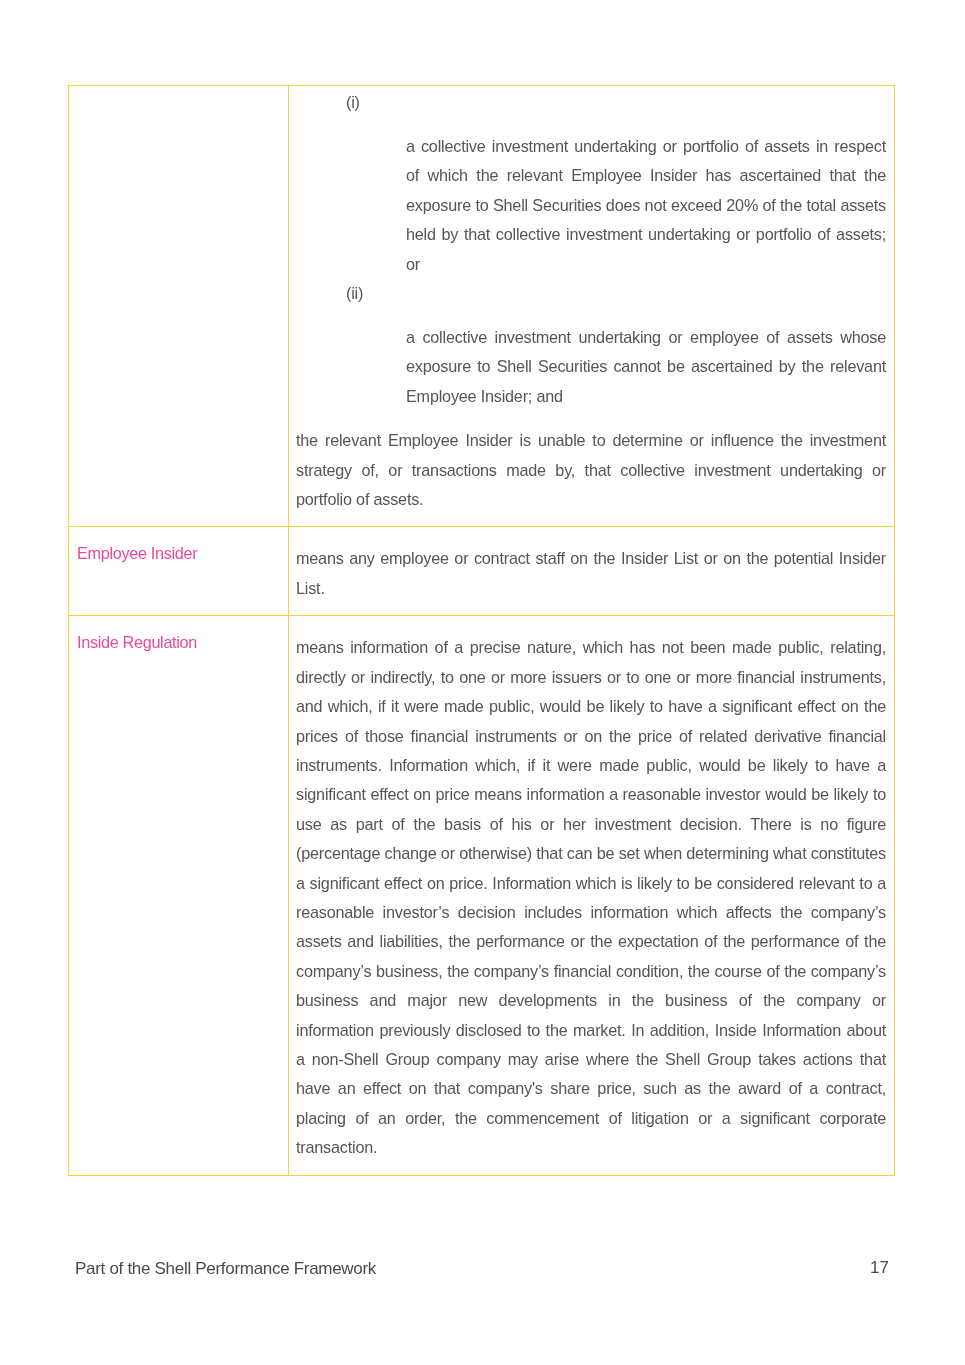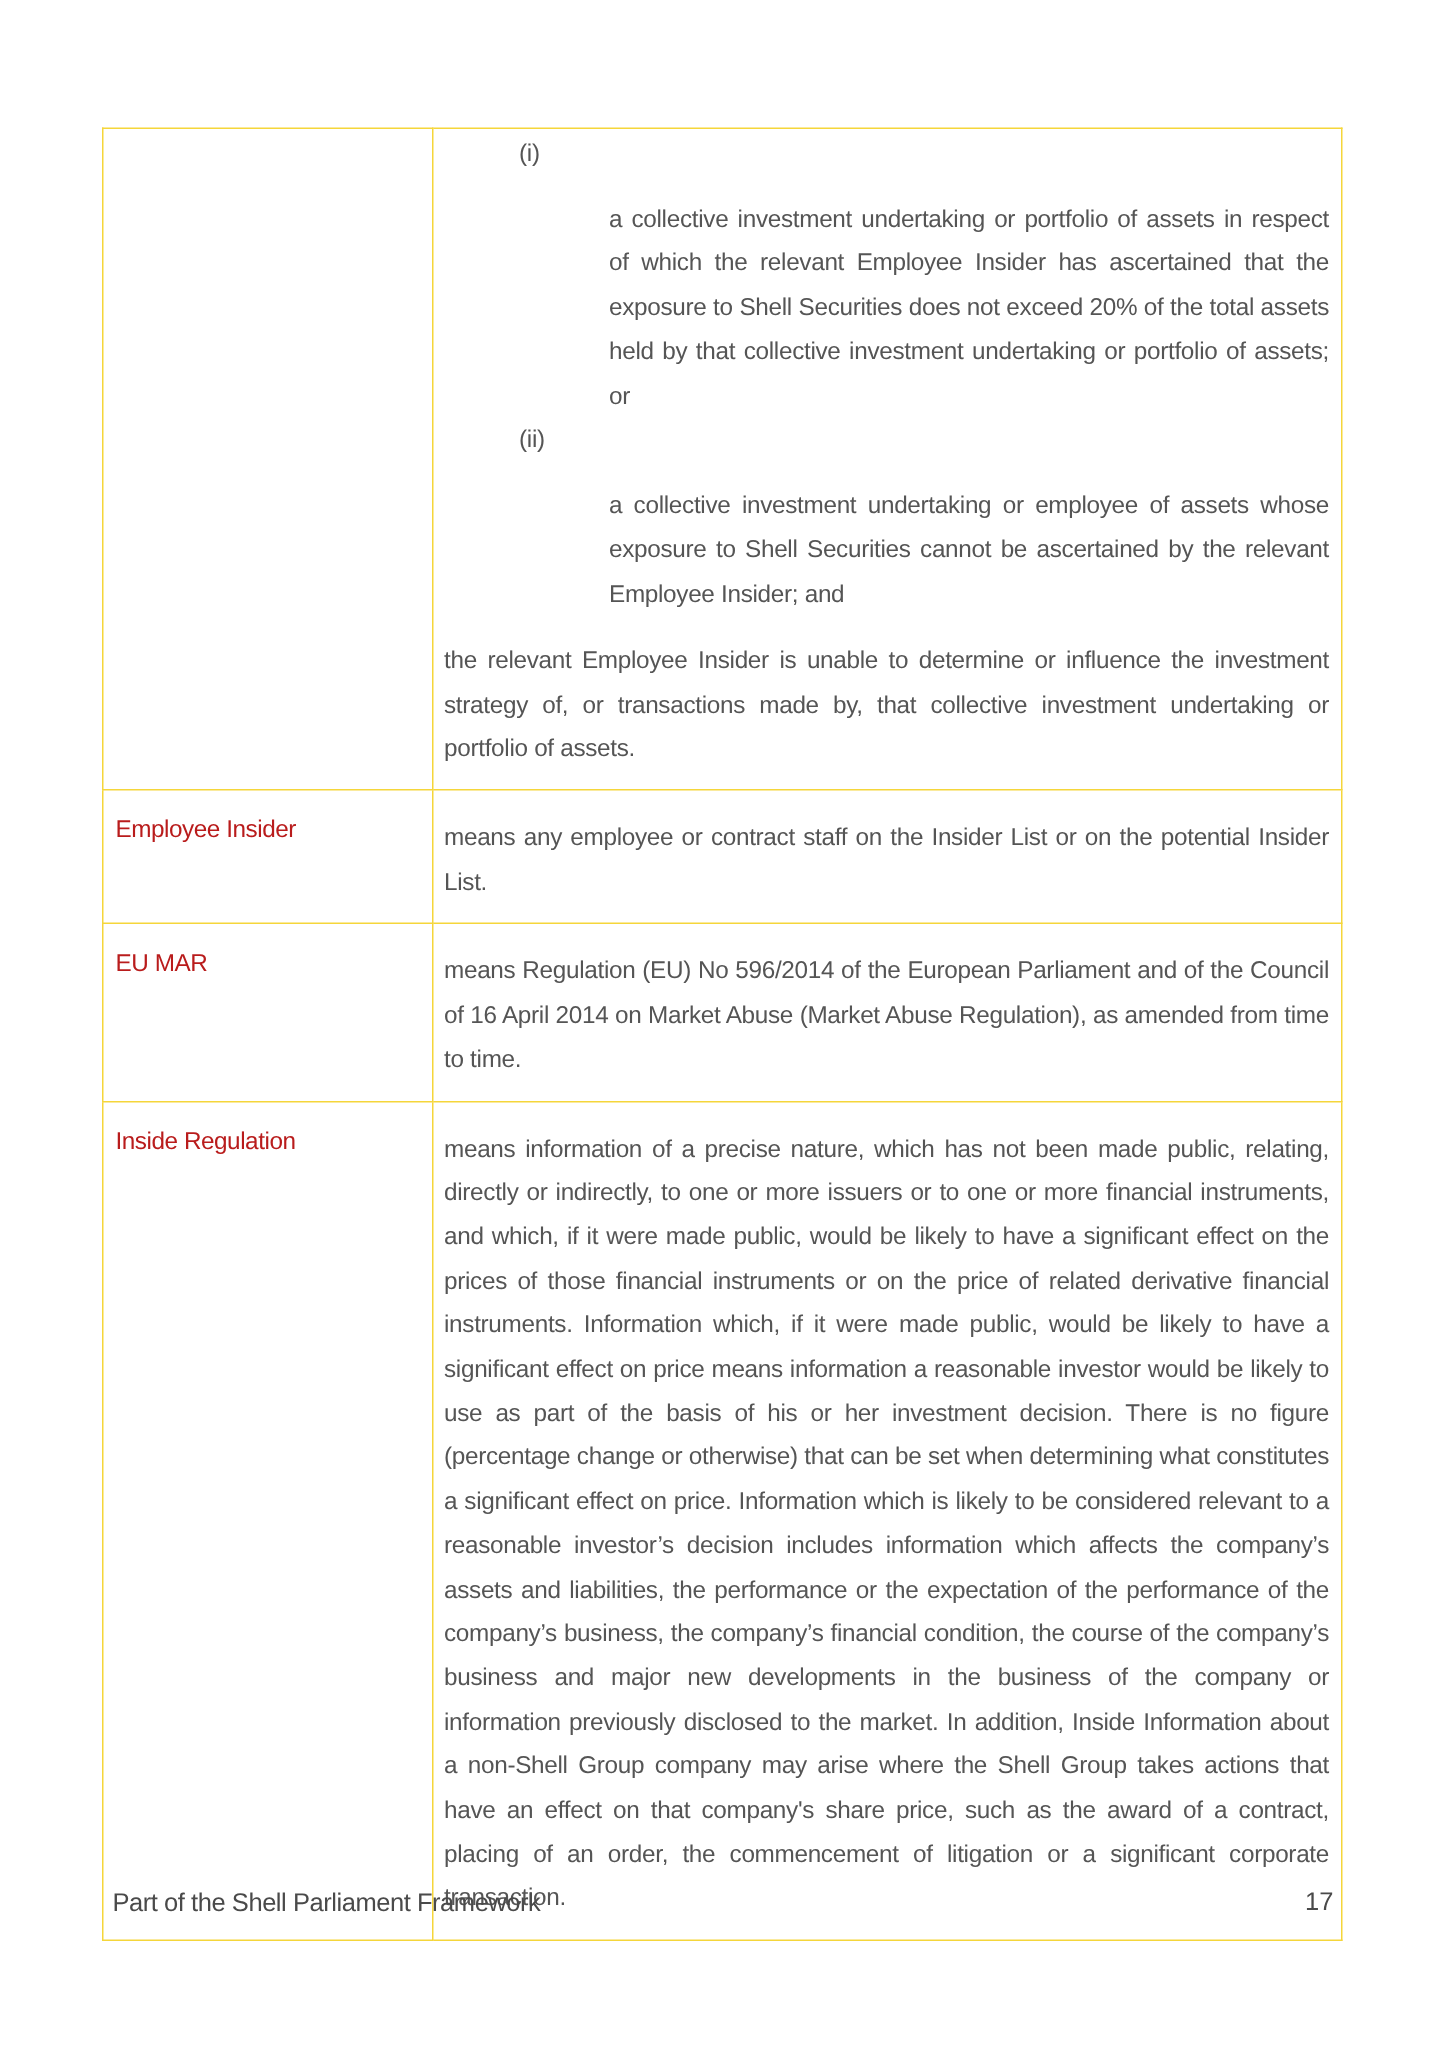--- a/index.html
+++ b/index.html
@@ -12,21 +12,21 @@
       position: absolute; left: 68px; top: 85px; width: 827px;
       border-collapse: collapse; table-layout: fixed;
     }
     .defs-table td {
       border: 1.5px solid #f5d63a;
       vertical-align: top;
     }
     .defs-table td.term {
       width: 203px;
       padding: 17px 8px 8px 8px;
-      font-size: 16.2px; color: #b91c1c;
+      font-size: 16.2px; color: #ec4899;
       letter-spacing: -0.3px;
       margin-left: 30px;
     }
     .defs-table td.def {
       padding: 17px 8px 12px 7px;
       font-size: 16.2px; line-height: 29.4px;
       text-align: justify; color: #555555;
       letter-spacing: -0.2px;
     }
     .defs-table tr.first td.def { padding-top: 2px; }
@@ -62,24 +62,20 @@
         </div>
       </div>
       <div>the relevant Employee Insider is unable to determine or influence the investment strategy of, or transactions made by, that collective investment undertaking or portfolio of assets.</div>
     </td>
   </tr>
   <tr>
     <td class="term">Employee Insider</td>
     <td class="def">means any employee or contract staff on the Insider List or on the potential Insider List.</td>
   </tr>
   <tr>
-    <td class="term">EU MAR</td>
-    <td class="def">means Regulation (EU) No 596/2014 of the European Parliament and of the Council of 16 April 2014 on Market Abuse (Market Abuse Regulation), as amended from time to time.</td>
-  </tr>
-  <tr>
     <td class="term">Inside Regulation</td>
     <td class="def">means information of a precise nature, which has not been made public, relating, directly or indirectly, to one or more issuers or to one or more financial instruments, and which, if it were made public, would be likely to have a significant effect on the prices of those financial instruments or on the price of related derivative financial instruments. Information which, if it were made public, would be likely to have a significant effect on price means information a reasonable investor would be likely to use as part of the basis of his or her investment decision. There is no figure (percentage change or otherwise) that can be set when determining what constitutes a significant effect on price. Information which is likely to be considered relevant to a reasonable investor’s decision includes information which affects the company’s assets and liabilities, the performance or the expectation of the performance of the company’s business, the company’s financial condition, the course of the company’s business and major new developments in the business of the company or information previously disclosed to the market. In addition, Inside Information about a non-Shell Group company may arise where the Shell Group takes actions that have an effect on that company's share price, such as the award of a contract, placing of an order, the commencement of litigation or a significant corporate transaction.</td>
   </tr>
 </tbody>
   </table>
 
-<div class="footer-left">Part of the Shell Parliament Framework</div>
+<div class="footer-left">Part of the Shell Performance Framework</div>
 <div class="footer-right">17</div>
 
 </body></html>

